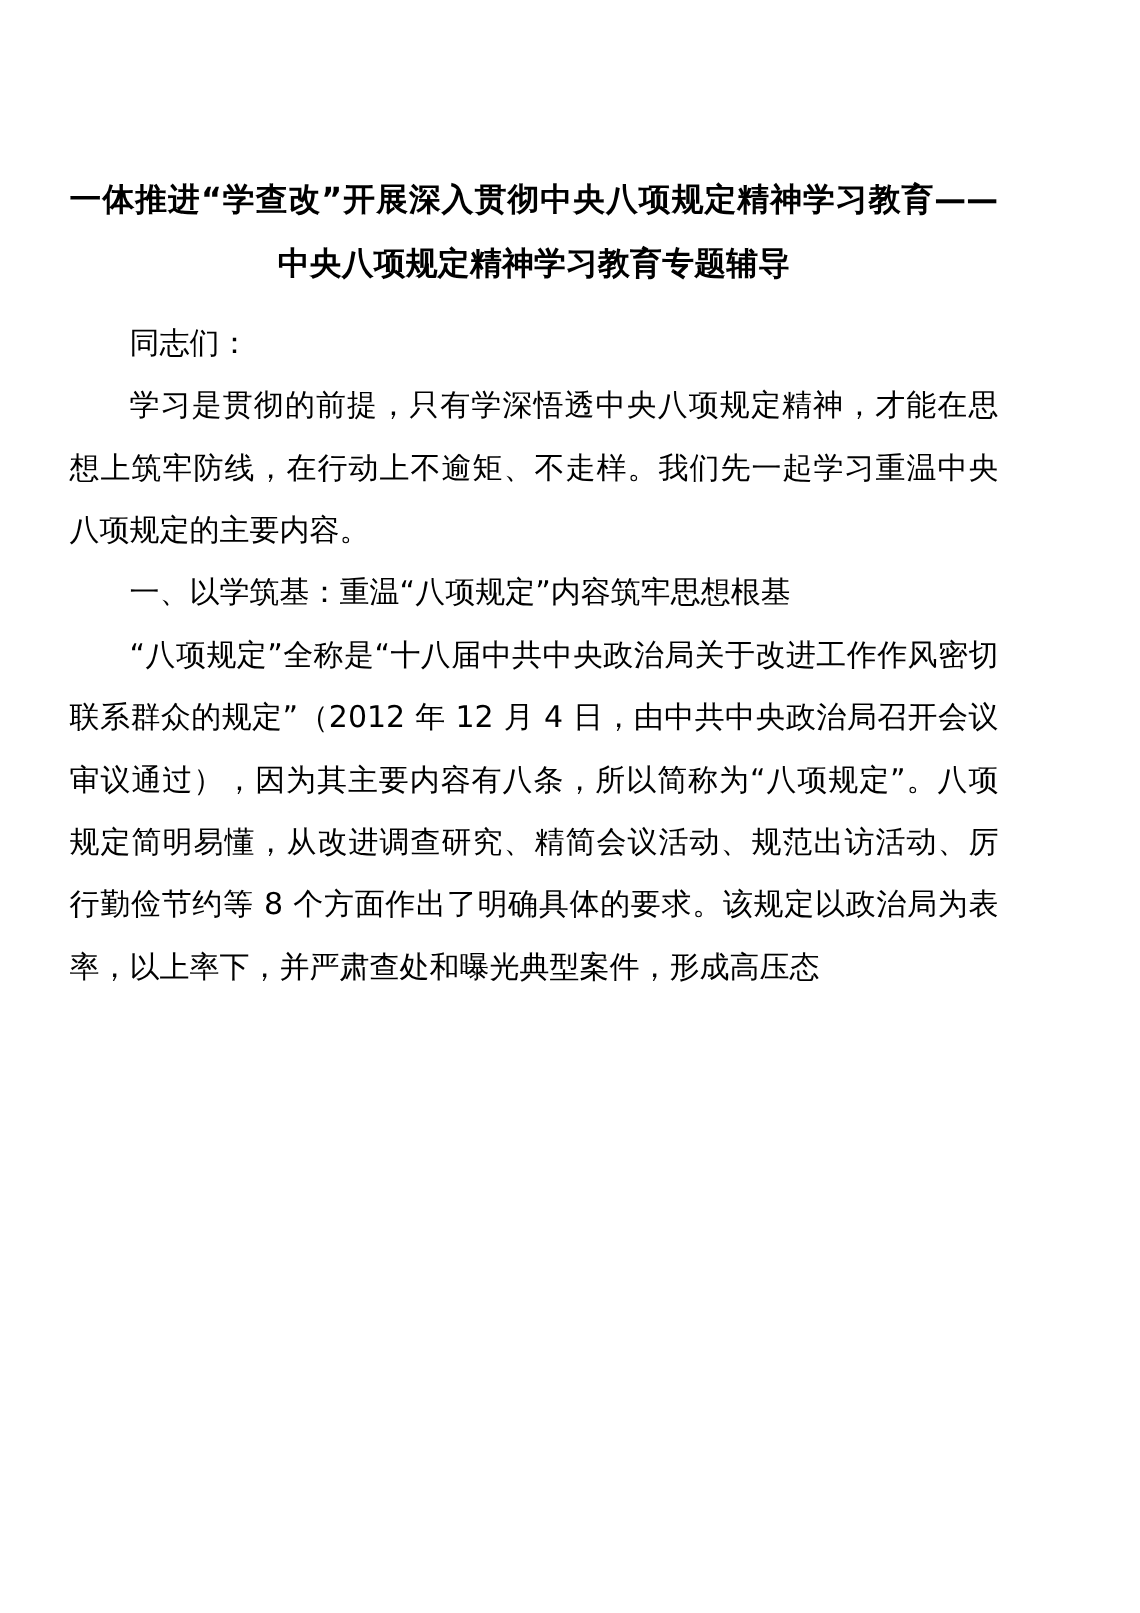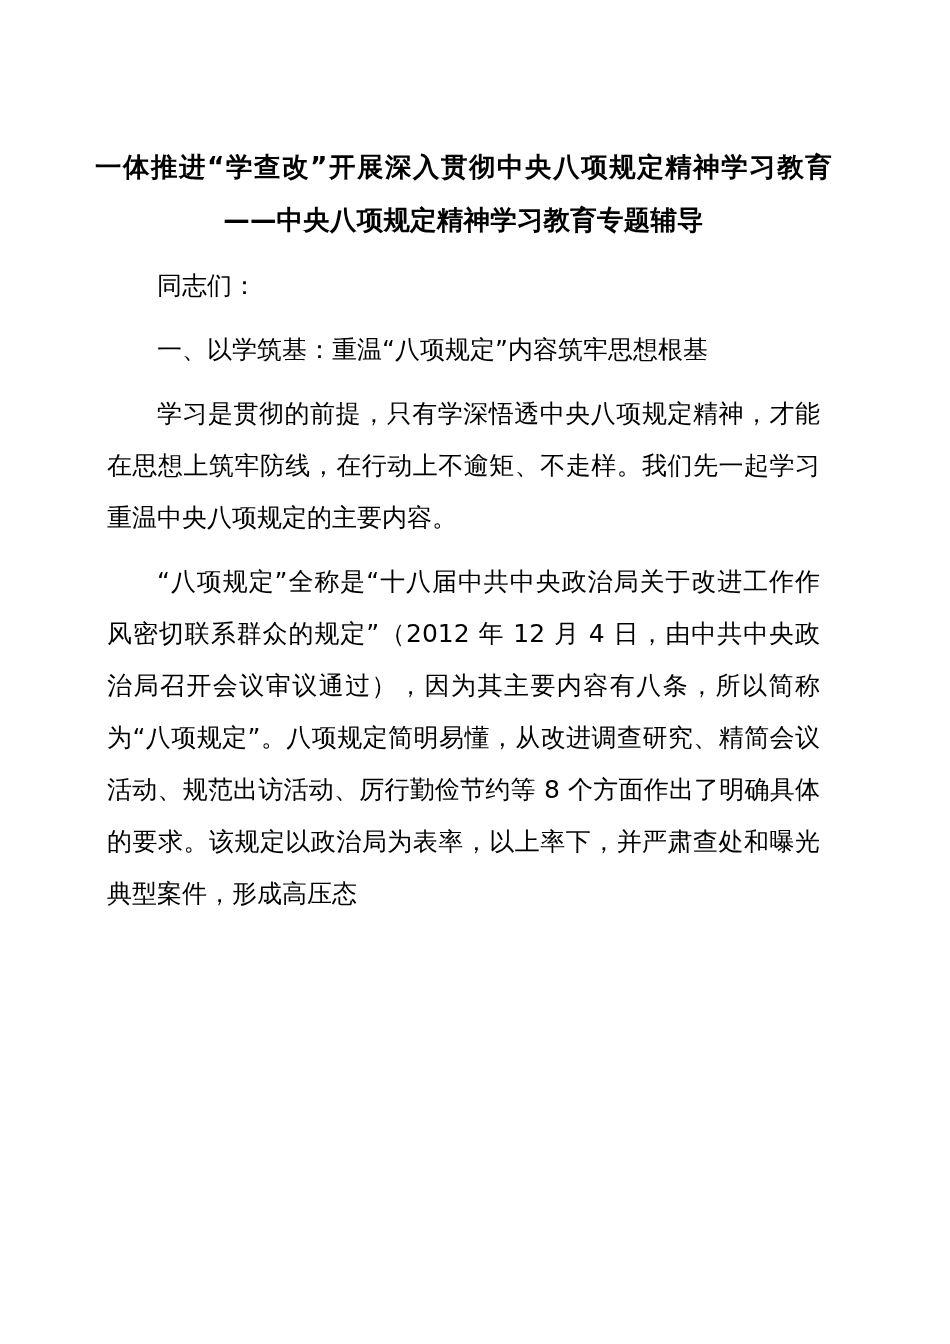--- a/index.html
+++ b/index.html
@@ -11,53 +11,53 @@
     font-family: "Liberation Serif", "DejaVu Serif", serif;
     color: #000000;
   }
   .page {
     width: 950px;
     height: 1344px;
     box-sizing: border-box;
     background: #ffffff;
     position: relative;
     overflow: hidden;
-    padding: 140px 118px 40px 95px;
+    padding: 140px 118px 40px 58px;
   }
   .doc-title {
     font-family: "DejaVu Sans", "Liberation Sans", sans-serif;
     font-weight: bold;
     font-size: 26.5px;
     line-height: 53px;
     text-align: justify;
     text-align-last: center;
     letter-spacing: 0.2px;
     margin: 0 0 14px 0;
     color: #000;
   }
   .para {
     font-family: "DejaVu Sans", "Liberation Sans", sans-serif;
     font-size: 25px;
     line-height: 52px;
     text-align: justify;
     text-justify: inter-ideograph;
-    margin: 12px;
+    margin: 0;
     text-indent: 2em;
     color: #000;
     letter-spacing: 0px;
   }
   .para.no-indent-salutation {
     text-indent: 2em;
   }
 </style>
 </head>
 <body>
 
 <div class="page">
 
   <h1 class="doc-title">一体推进“学查改”开展深入贯彻中央八项规定精神学习教育——中央八项规定精神学习教育专题辅导</h1>
 
   <p class="para no-indent-salutation">同志们：</p>
+  <p class="para">学习是贯彻的前提，只有学深悟透中央八项规定精神，才能在思想上筑牢防线，在行动上不逾矩、不走样。我们先一起学习重温中央八项规定的主要内容。</p>
   <p class="para">一、以学筑基：重温“八项规定”内容筑牢思想根基</p>
-  <p class="para">学习是贯彻的前提，只有学深悟透中央八项规定精神，才能在思想上筑牢防线，在行动上不逾矩、不走样。我们先一起学习重温中央八项规定的主要内容。</p>
   <p class="para">“八项规定”全称是“十八届中共中央政治局关于改进工作作风密切联系群众的规定”（2012 年 12 月 4 日，由中共中央政治局召开会议审议通过），因为其主要内容有八条，所以简称为“八项规定”。八项规定简明易懂，从改进调查研究、精简会议活动、规范出访活动、厉行勤俭节约等 8 个方面作出了明确具体的要求。该规定以政治局为表率，以上率下，并严肃查处和曝光典型案件，形成高压态</p>
 
 </div>
 
 </body></html>

